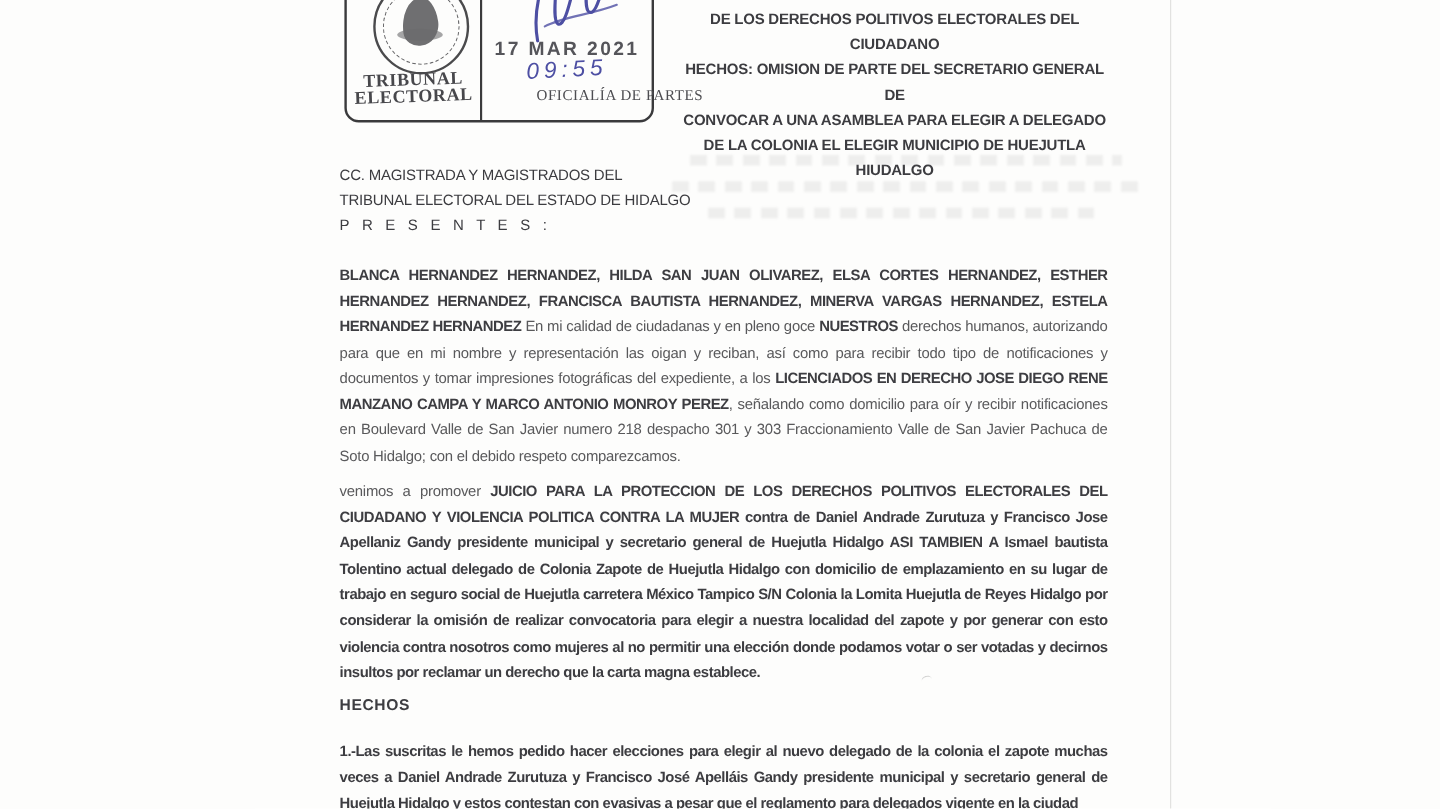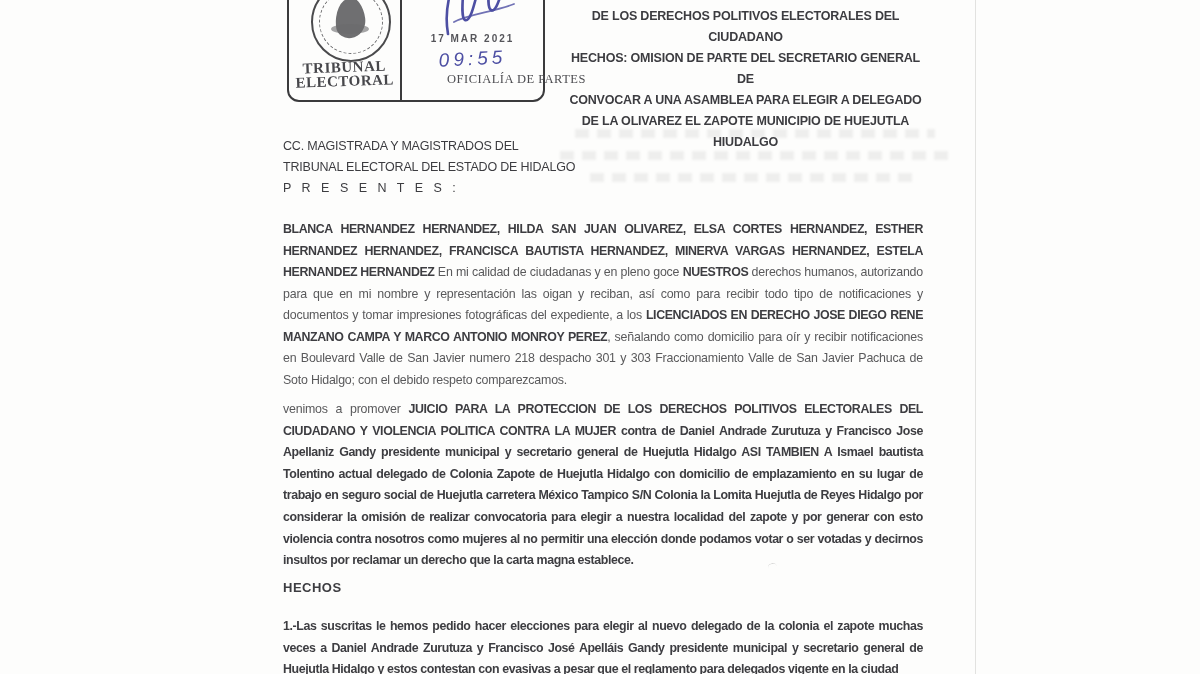--- a/index.html
+++ b/index.html
@@ -41,21 +41,21 @@
     background:#6a6a6c; opacity:.6; border-radius:50%;
   }
   .stamp-org {
     position:absolute; left:0; top:96px; width:100%; text-align:center;
     font-family:"Liberation Serif", serif; font-weight:700; color:#47474b;
     font-size:15px; line-height:14px; letter-spacing:.5px; transform:rotate(-2deg);
   }
   .signature-svg { position:absolute; left:32px; top:0px; }
   .stamp-date {
     position:absolute; left:0; top:69px; width:100%; text-align:center;
-    font-weight:700; font-size:10px; letter-spacing:2px; color:#55555a;
+    font-weight:700; font-size:16px; letter-spacing:2px; color:#55555a;
   }
   .stamp-time {
     position:absolute; left:0; top:84px; width:100%; text-align:center;
     color:#4d4fa3; font-size:19px; font-style:italic; letter-spacing:4px;
     transform:rotate(-3deg); font-weight:500;
   }
   .stamp-office {
     position:absolute; left:0; top:108px; width:100%; text-align:center;
     font-family:"Liberation Serif", serif; font-size:12.5px; color:#4d4d51;
     letter-spacing:.5px;
@@ -125,21 +125,21 @@
       <div class="stamp-time">09:55</div>
       <div class="stamp-office">OFICIALÍA DE PARTES</div>
     </div>
   </div>
 
   <div class="subject-block">
     <div>ASUNTO: JUICIO PARA LA PROTECCION</div>
     <div>DE LOS DERECHOS POLITIVOS ELECTORALES DEL CIUDADANO</div>
     <div>HECHOS: OMISION DE PARTE DEL SECRETARIO GENERAL DE</div>
     <div>CONVOCAR A UNA ASAMBLEA PARA ELEGIR A DELEGADO</div>
-    <div>DE LA OLIVAREZ EL ZAPOTE MUNICIPIO DE HUEJUTLA HIUDALGO</div>
+    <div>DE LA COLONIA EL ELEGIR MUNICIPIO DE HUEJUTLA HIUDALGO</div>
   </div>
 
   <div class="addressee">
     <div>CC. MAGISTRADA Y MAGISTRADOS DEL</div>
     <div>TRIBUNAL ELECTORAL DEL ESTADO DE HIDALGO</div>
     <div class="spaced">P R E S E N T E S :</div>
   </div>
 
   <div class="para para1"><span class="seg-b">BLANCA HERNANDEZ HERNANDEZ, HILDA SAN JUAN OLIVAREZ, ELSA CORTES HERNANDEZ, ESTHER HERNANDEZ HERNANDEZ, FRANCISCA BAUTISTA HERNANDEZ, MINERVA VARGAS HERNANDEZ, ESTELA HERNANDEZ HERNANDEZ</span><span class="seg-n"> En mi calidad de ciudadanas y en pleno goce </span><span class="seg-b">NUESTROS</span><span class="seg-n"> derechos humanos, autorizando para que en mi nombre y representación las oigan y reciban, así como para recibir todo tipo de notificaciones y documentos y tomar impresiones fotográficas del expediente, a los </span><span class="seg-b">LICENCIADOS EN DERECHO JOSE DIEGO RENE MANZANO CAMPA Y MARCO ANTONIO MONROY PEREZ</span><span class="seg-n">, señalando como domicilio para oír y recibir notificaciones en Boulevard Valle de San Javier numero 218 despacho 301 y 303 Fraccionamiento Valle de San Javier Pachuca de Soto Hidalgo; con el debido respeto comparezcamos.</span></div>
   <div class="para para2"><span class="seg-n">venimos a promover </span><span class="seg-b">JUICIO PARA LA PROTECCION DE LOS DERECHOS POLITIVOS ELECTORALES DEL CIUDADANO Y VIOLENCIA POLITICA CONTRA LA MUJER</span><span class="seg-b"> contra de Daniel Andrade Zurutuza y Francisco Jose Apellaniz Gandy </span><span class="seg-b">presidente municipal y secretario general de Huejutla Hidalgo ASI TAMBIEN A Ismael bautista Tolentino actual delegado de Colonia Zapote de Huejutla Hidalgo con domicilio de emplazamiento en su lugar de trabajo en seguro social de Huejutla carretera México Tampico S/N Colonia la Lomita Huejutla de Reyes Hidalgo por considerar la omisión de realizar convocatoria para elegir a nuestra localidad del zapote y por generar con esto violencia contra nosotros como mujeres al no permitir una elección donde podamos votar o ser votadas y decirnos insultos por reclamar un derecho que la carta magna establece.</span></div>

